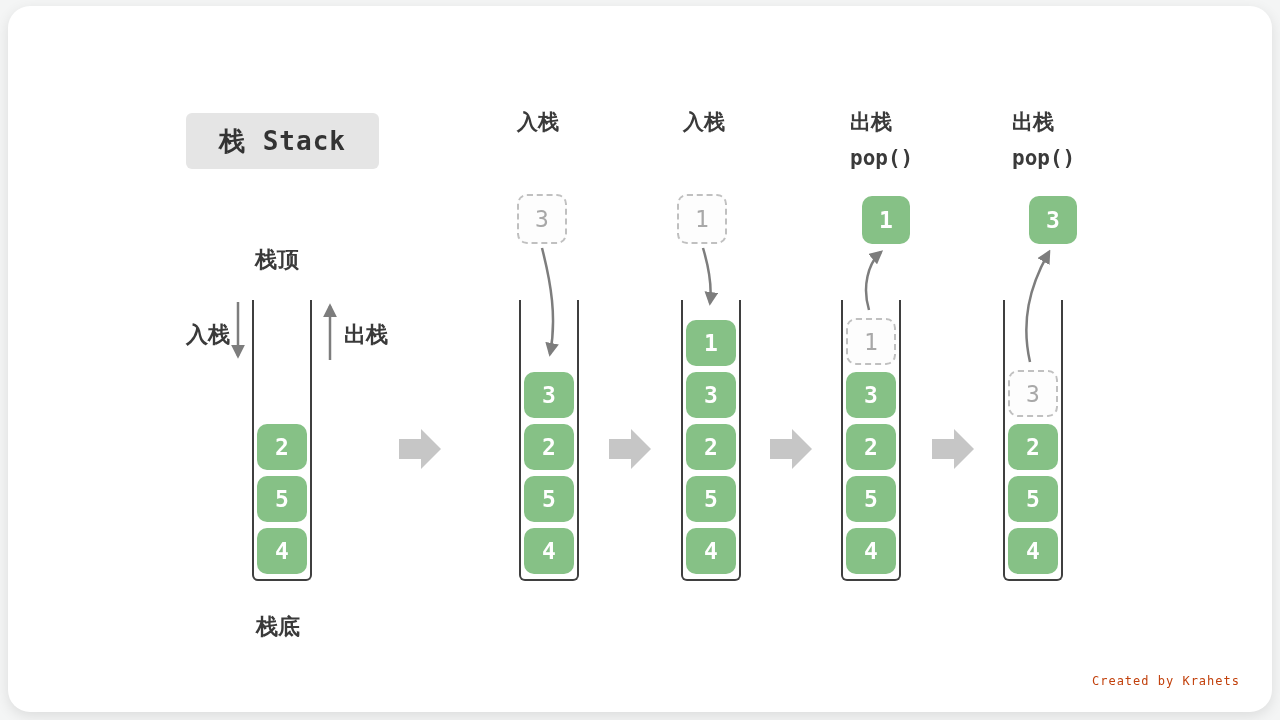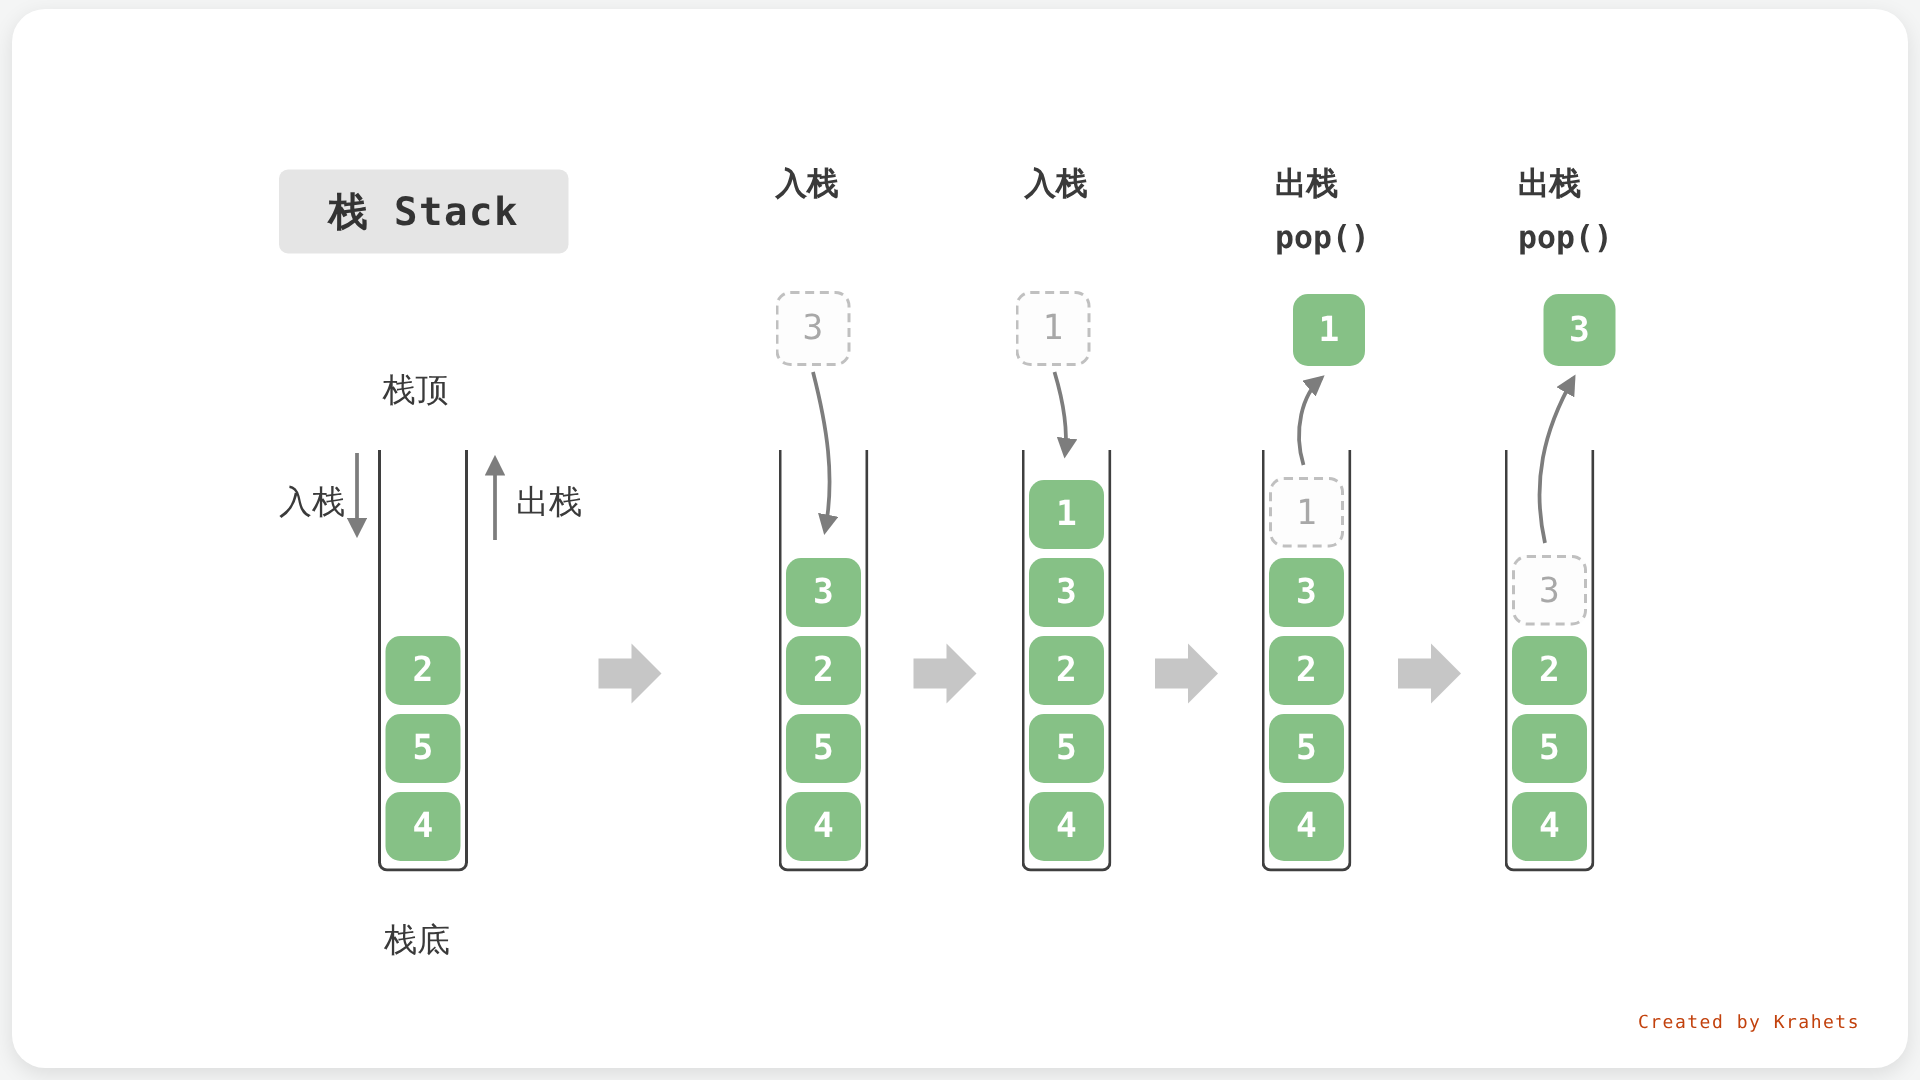--- a/index.html
+++ b/index.html
@@ -29,21 +29,21 @@
   .title-badge{
     position:absolute;left:186px;top:113px;width:193px;height:56px;
     background:#e5e5e5;border-radius:6px;
     display:flex;align-items:center;justify-content:center;
     font-family:"DejaVu Sans Mono","Liberation Mono",monospace;
     font-size:26px;font-weight:600;color:#333;letter-spacing:1px;
   }
 
   .zh-label{
     position:absolute;color:var(--ink);
-    font-size:22px;font-weight:normal;white-space:nowrap;
+    font-size:22px;font-weight:bold;white-space:nowrap;
   }
 
   .op{position:absolute;top:108px;width:170px;}
   .op-label{font-size:21px;font-weight:bold;color:var(--ink);margin-bottom:10px;}
   .op-code{
     font-family:"DejaVu Sans Mono","Liberation Mono",monospace;
     font-size:21px;font-weight:600;color:var(--ink);
   }
   .op-code .num{color:var(--code-green);font-weight:bold;}
 

